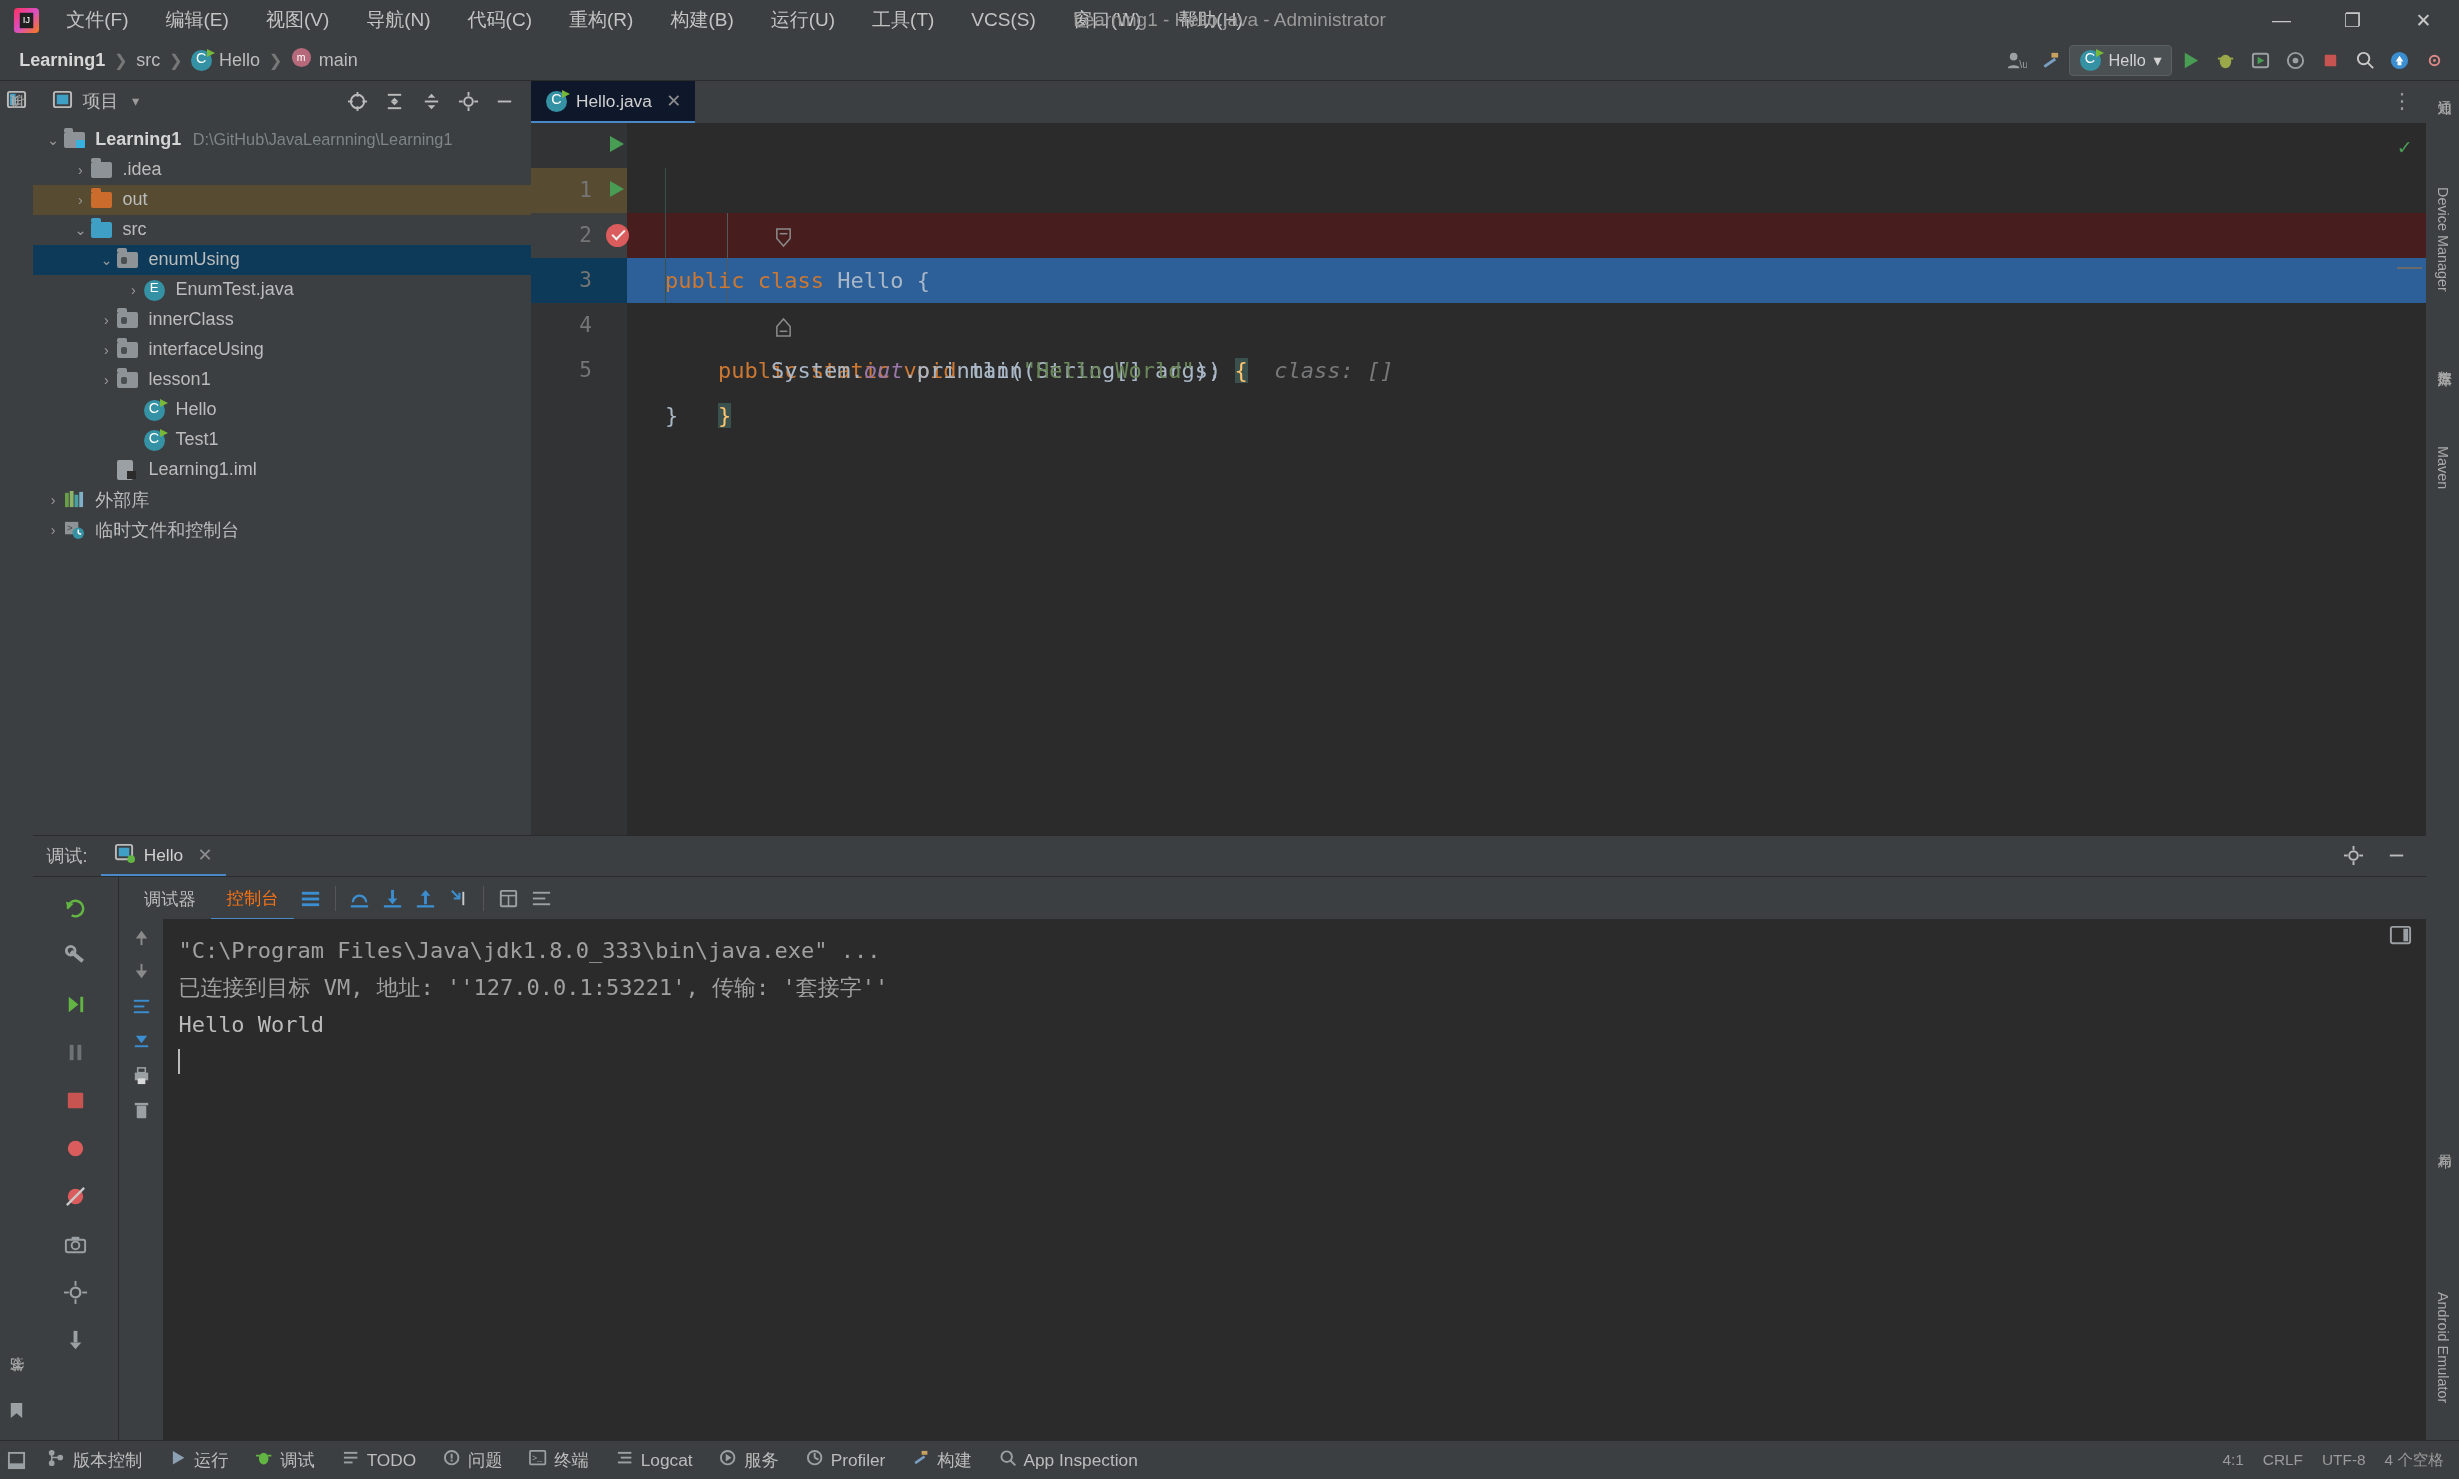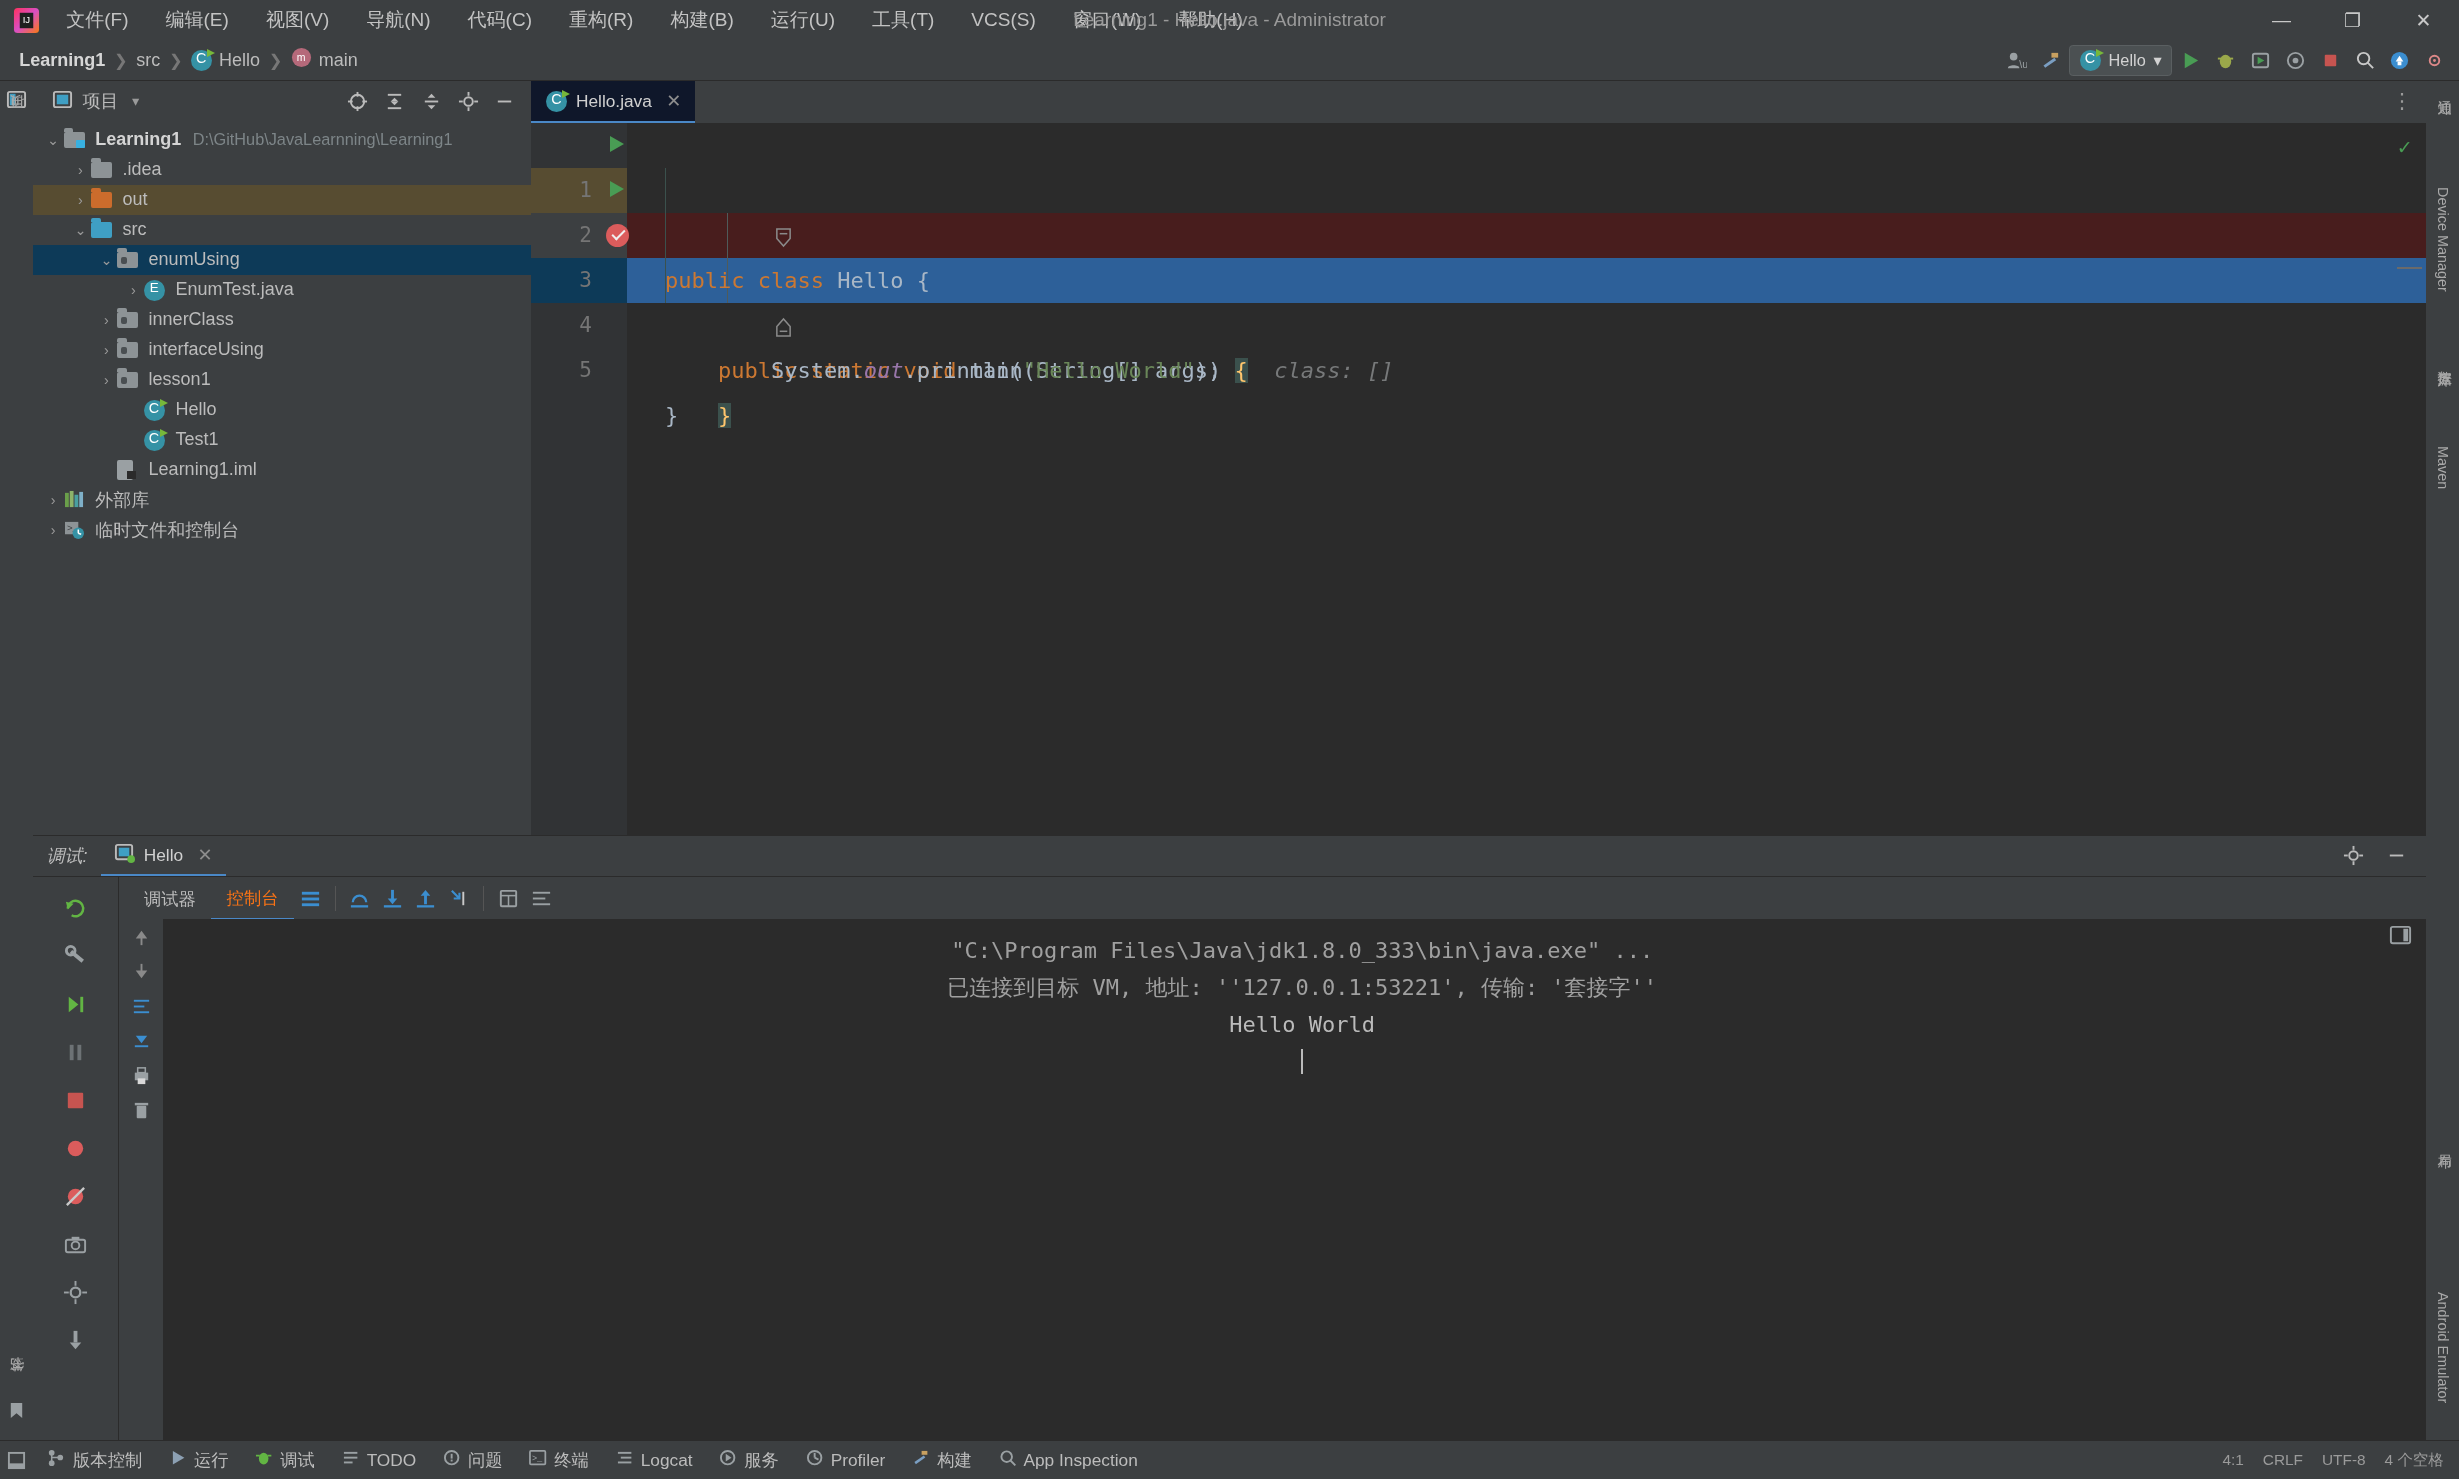--- a/index.html
+++ b/index.html
@@ -92,25 +92,25 @@
   .guide{position:absolute;left:134px;top:45px;width:1px;height:135px;background:#3b514d;}
   .guide2{position:absolute;left:196px;top:90px;width:1px;height:90px;background:#4f5b5a;}
   .inspect-ok{position:absolute;right:13.4px;top:13.4px;color:#499c54;font-size:19px;}
   .scroll-mark{position:absolute;right:3.8px;top:144px;width:25px;height:1.9px;background:#6a6a6a;}
 
   
   .debugpanel{position:absolute;left:33px;top:835px;right:33px;height:606px;background:#3c3f41;
               border-top:1px solid #2b2b2b;}
   .dbg-head{height:40px;background:#3c3f41;display:flex;align-items:flex-start;
             border-bottom:1px solid #2b2b2b;}
-  .dbg-label{font-size:18px;color:#bcbcbc;padding:7.7px 13.4px 0 13.4px;font-style:italic;}
+  .dbg-label{font-size:18px;color:#bcbcbc;padding:7.7px 13.4px 0 13.4px;}
   .dbg-tab{height:38px;display:flex;align-items:center;gap:8.6px;padding:0 13.4px;font-size:17.3px;
            color:#d0d0d0;border-bottom:2.9px solid #4a88c7;}
   .dbg-head-right{margin-left:auto;display:flex;align-items:center;height:38px;gap:9.6px;padding-right:13.4px;}
-  .dbg-body{position:relative;height:565px;display:flex;text-align:center;}
+  .dbg-body{position:relative;height:565px;display:flex;}
   .dbg-sidebar{width:85px;background:#3c3f41;border-right:1px solid #2b2b2b;padding-top:7.7px;}
   .dbg-sb-btn{height:48px;display:flex;align-items:center;justify-content:center;}
   .dbg-main{flex:1;position:relative;}
   .dbg-subtabs{height:42px;display:flex;align-items:center;background:#3c3f41;gap:0;padding-left:9.6px;}
   .dbg-subtab{font-size:17.3px;color:#bcbcbc;padding:9.6px 15.4px 7.7px 15.4px;}
   .dbg-subtab.active{color:#f97316;border-bottom:2.9px solid #4a88c7;}
   .dbg-sep{width:1px;height:25px;background:#555;margin:0 7.7px;}
   .dbg-console{position:absolute;left:0;top:42px;right:0;bottom:0;background:#2b2b2b;display:flex;}
   .console-rail{width:44px;background:#3c3f41;display:flex;flex-direction:column;align-items:center;
                 padding-top:7.7px;gap:9.6px;}

